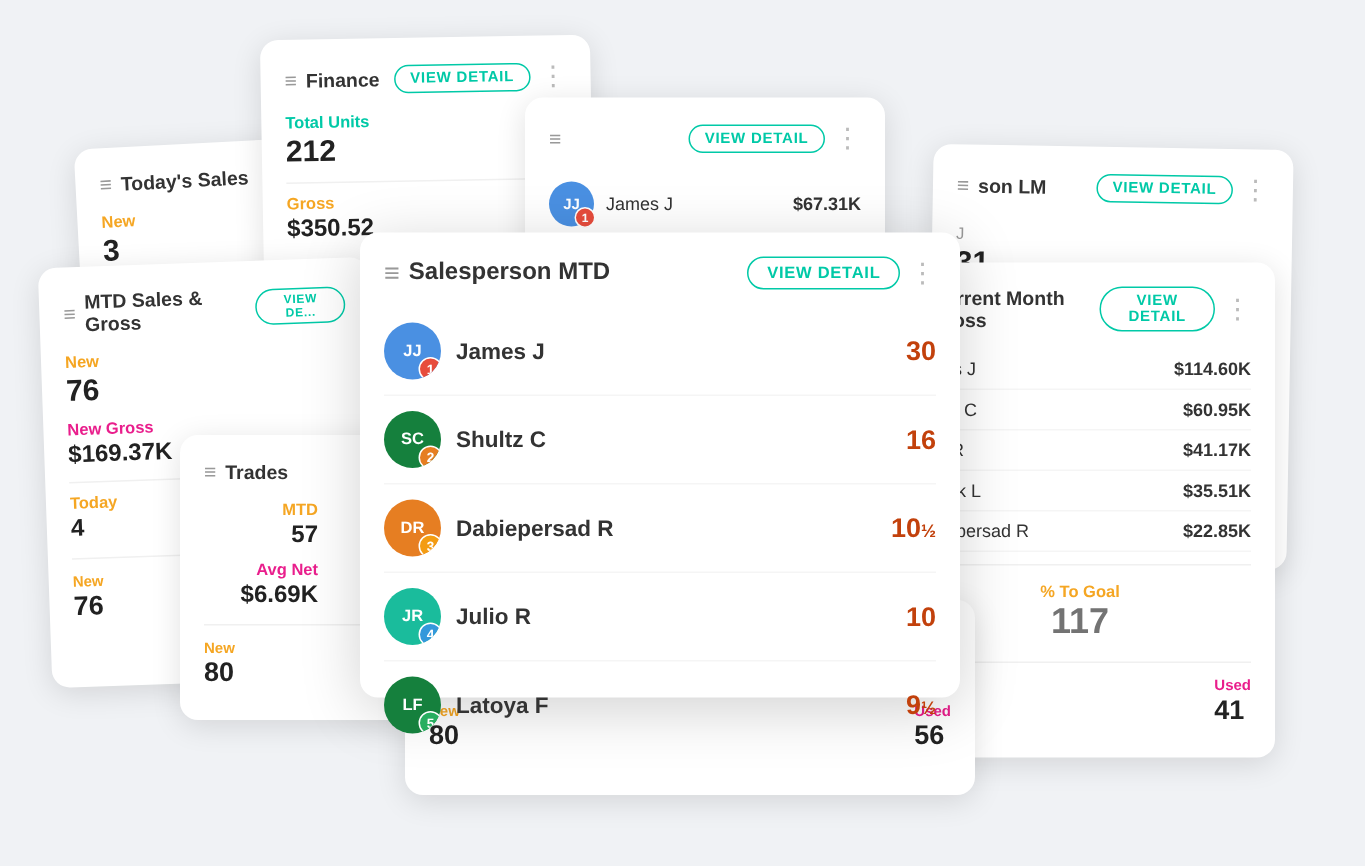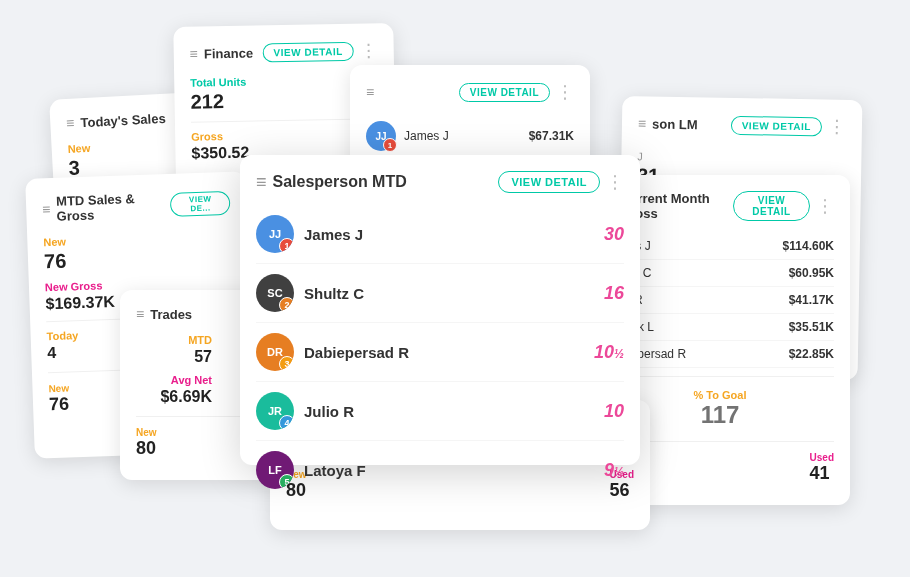--- a/index.html
+++ b/index.html
@@ -209,22 +209,21 @@
     .person-name {
       flex: 1;
       font-size: 15px;
       font-weight: 600;
       color: #333;
     }
 
     .person-score {
       font-size: 18px;
       font-weight: 700;
-      color: #ec4899;
-      font-style: italic;
+      color: #c2410c;
     }
 
     .person-score .fraction {
       font-size: 12px;
     }
 
     
     .av-blue { background: #4a90e2; }
     .av-purple { background: #9b59b6; }
 
@@ -544,21 +543,21 @@
 
   <div class="person-row">
     <div class="avatar" style="background:#4a90e2;">
       <span style="font-size:11px;font-weight:700;">JJ</span>
       <span class="rank-badge" style="background:#e74c3c;">1</span>
     </div>
     <span class="person-name">James J</span>
     <span class="person-score">30<span class="fraction"></span></span>
   </div>
       <div class="person-row">
-    <div class="avatar" style="background:#404040;">
+    <div class="avatar" style="background:#15803d;">
       <span style="font-size:11px;font-weight:700;">SC</span>
       <span class="rank-badge" style="background:#e67e22;">2</span>
     </div>
     <span class="person-name">Shultz C</span>
     <span class="person-score">16<span class="fraction"></span></span>
   </div>
       <div class="person-row">
     <div class="avatar" style="background:#e67e22;">
       <span style="font-size:11px;font-weight:700;">DR</span>
       <span class="rank-badge" style="background:#f39c12;">3</span>
@@ -568,21 +567,21 @@
   </div>
       <div class="person-row">
     <div class="avatar" style="background:#1abc9c;">
       <span style="font-size:11px;font-weight:700;">JR</span>
       <span class="rank-badge" style="background:#3498db;">4</span>
     </div>
     <span class="person-name">Julio R</span>
     <span class="person-score">10<span class="fraction"></span></span>
   </div>
       <div class="person-row">
-    <div class="avatar" style="background:#701a75;">
+    <div class="avatar" style="background:#15803d;">
       <span style="font-size:11px;font-weight:700;">LF</span>
       <span class="rank-badge" style="background:#27ae60;">5</span>
     </div>
     <span class="person-name">Latoya F</span>
     <span class="person-score">9<span class="fraction">½</span></span>
   </div>
     </div>
 </div>
 
 </body></html>

